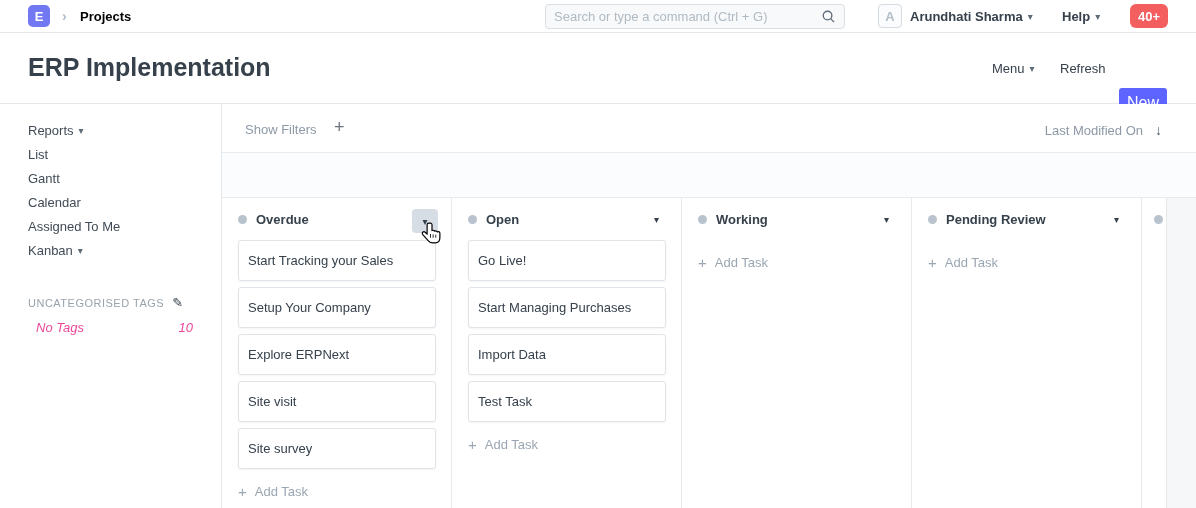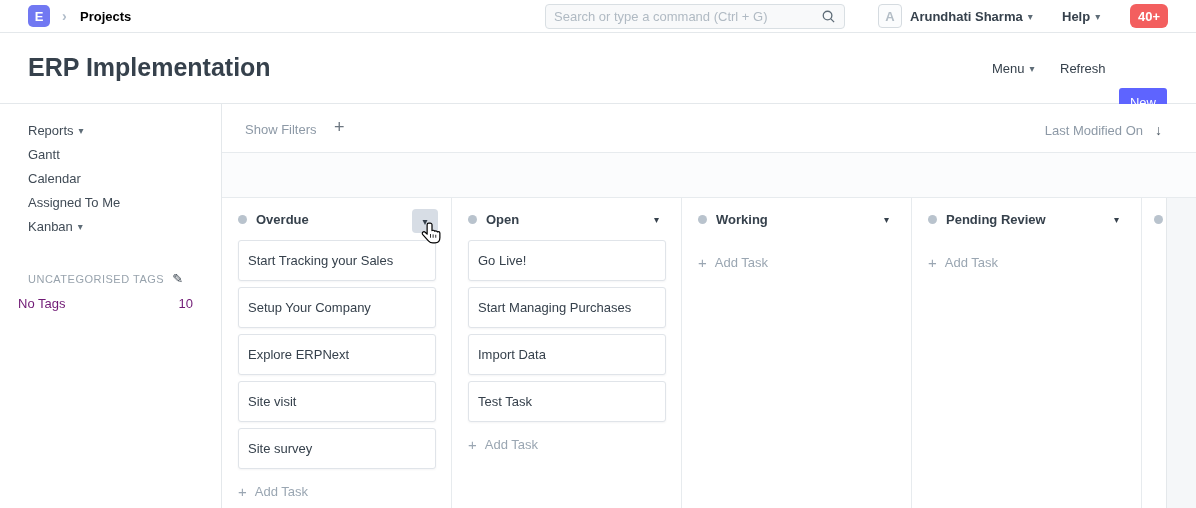--- a/index.html
+++ b/index.html
@@ -34,31 +34,31 @@
                  background:#f35f5f; color:#fff; font-weight:bold; border-radius:6px;
                  display:flex; align-items:center; justify-content:center; padding:0 8px; }
   
   .page-head { position:absolute; top:33px; left:0; width:1196px; height:71px;
                background:#fff; border-bottom:1px solid #e4e8eb; }
   .page-title { position:absolute; left:28px; top:20px; font-size:25px; font-weight:600; color:#36414c; }
   .menu-btn { position:absolute; left:992px; top:28px; color:#36414c; cursor:pointer; }
   .refresh-btn { position:absolute; left:1060px; top:28px; color:#36414c; cursor:pointer; }
   .new-btn { position:absolute; left:1119px; top:55px; width:48px; height:29px;
              background:#5e64ff; color:#fff; border:none; border-radius:3px;
-             font:inherit; font-size:13px; display:flex; align-items:center; justify-content:center;
+             font:inherit; font-size:16px; display:flex; align-items:center; justify-content:center;
              cursor:pointer; }
   
   .sidebar { position:absolute; top:104px; left:0; width:222px; height:404px;
              border-right:1px solid #e4e8eb; background:#fff; }
   .side-item { position:relative; height:24px; line-height:24px; padding-left:28px;
                color:#404b56; cursor:pointer; }
   .side-list { padding-top:15px; }
   .tags-head { margin:32px 0 0 28px; font-size:11px; letter-spacing:.5px; color:#98a3ad; }
   .tags-head .pencil-icon { color:#36414c; font-size:13px; margin-left:8px; cursor:pointer; }
-  .tag-row { margin:10px 28px 0 18px; display:flex; color:#701a75; cursor:pointer; }
+  .tag-row { margin:10px 28px 0 36px; display:flex; color:#ec4899; cursor:pointer;font-style:italic; }
   .tag-count { margin-left:auto; }
   
   .toolbar { position:absolute; top:104px; left:222px; width:974px; height:49px;
              border-bottom:1px solid #e7ebee; background:#fff; }
   .show-filters { position:absolute; left:23px; top:18px; color:#8d99a6; cursor:pointer; }
   .filter-plus { position:absolute; left:112px; top:13px; font-size:18px; color:#6c7680; cursor:pointer; }
   .sort-area { position:absolute; right:34px; top:18px; color:#8d99a6; cursor:pointer; }
   .sort-arrow { color:#4f5b66; font-weight:bold; margin-left:12px; font-size:14px; }
   .result-band { position:absolute; top:153px; left:222px; width:974px; height:45px;
                  background:#fbfcfd; border-bottom:1px solid #e7ebee; }
@@ -112,20 +112,21 @@
   <div class="page-head">
     <div class="page-title">ERP Implementation</div>
     <div class="menu-btn"><span>Menu</span><span class="caret">▾</span></div>
     <div class="refresh-btn">Refresh</div>
     <button class="new-btn">New</button>
   </div>
 
   <div class="sidebar">
     <div class="side-list">
       <div class="side-item"><span>Reports</span><span class="caret">▾</span></div>
+      <div class="side-item">List</div>
       <div class="side-item">Gantt</div>
       <div class="side-item">Calendar</div>
       <div class="side-item">Assigned To Me</div>
       <div class="side-item"><span>Kanban</span><span class="caret">▾</span></div>
     </div>
     <div class="tags-head"><span>UNCATEGORISED TAGS</span><span class="pencil-icon">✎</span></div>
     <div class="tag-row">
       <span>No Tags</span>
       <span class="tag-count">10</span>
     </div>

